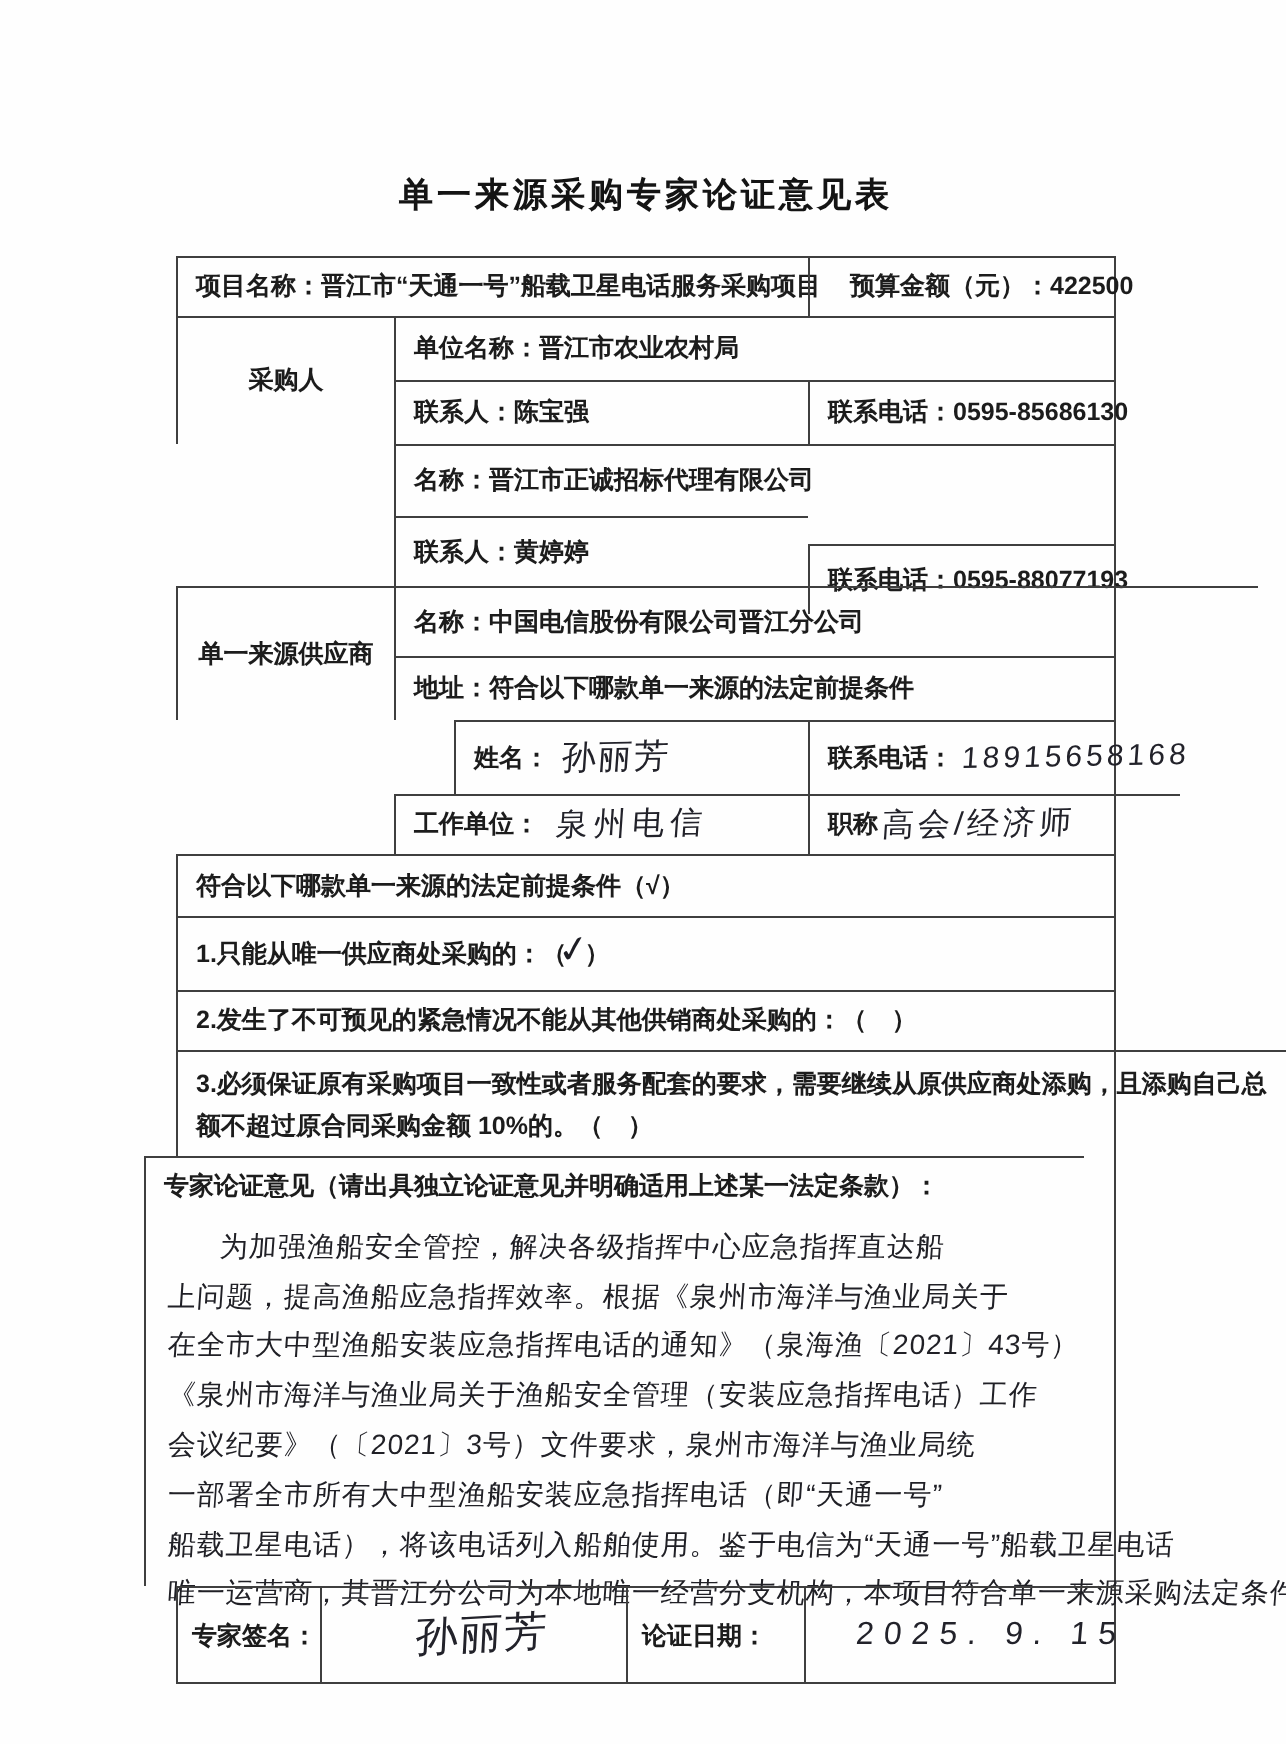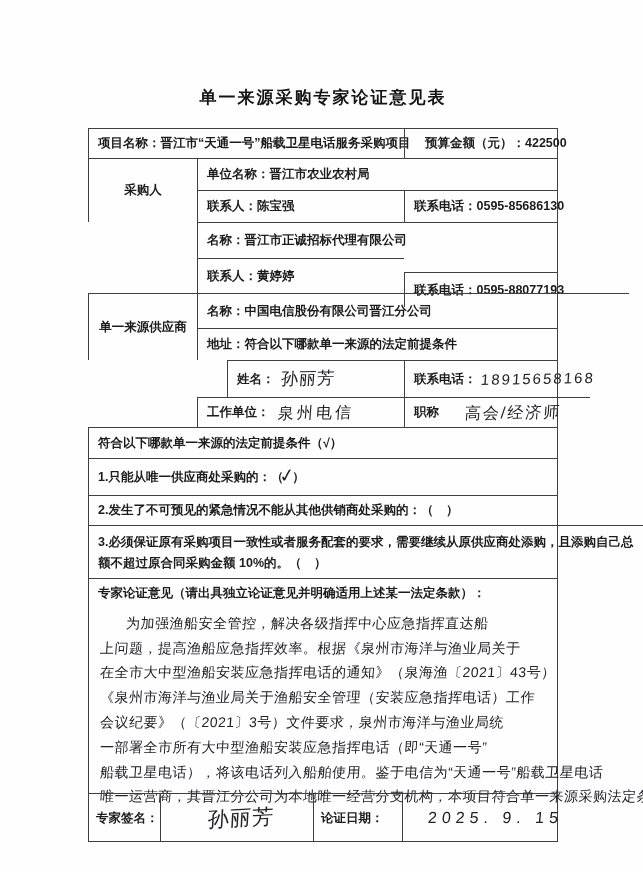--- a/index.html
+++ b/index.html
@@ -64,27 +64,27 @@
   .r3c  { left: 404px; top: 258px; width: 154px; height: 35px; margin-top: 14px; }
 
   .r4l  { left: 88px;  top: 293px; width: 109px; height: 67px; }
   .r4a  { left: 197px; top: 293px; width: 432px; height: 35px; }
   .r4b  { left: 197px; top: 328px; width: 361px; height: 32px; }
 
   .r5l  { left: 88px;  top: 360px; width: 109px; height: 67px; }
   .r5a  { left: 197px; top: 360px; width: 207px; height: 37px; margin-left: 30px; }
   .r5b  { left: 404px; top: 360px; width: 154px; height: 37px; }
   .r5c  { left: 197px; top: 397px; width: 207px; height: 30px; }
-  .r5d  { left: 404px; top: 397px; width: 186px; height: 30px; gap: 24px; }
+  .r5d  { left: 404px; top: 397px; width: 186px; height: 30px; }
 
   .r6   { left: 88px;  top: 427px; width: 470px; height: 31px; }
   .r7   { left: 88px;  top: 458px; width: 470px; height: 37px; }
   .r8   { left: 88px;  top: 495px; width: 470px; height: 30px; }
   .r9   { left: 88px;  top: 525px; width: 565px; height: 53px; line-height: 1.65; }
-  .r10  { left: 88px;  top: 578px; width: 470px; height: 215px; overflow: visible; }
+  .r10  { left: 72px;  top: 578px; width: 470px; height: 215px; overflow: visible; }
 
   .r11a { left: 88px;  top: 793px; width: 72px;  height: 49px; }
   .r11b { left: 160px; top: 793px; width: 153px; height: 49px; }
   .r11c { left: 313px; top: 793px; width: 89px;  height: 49px; }
   .r11d { left: 402px; top: 793px; width: 156px; height: 49px; }
 
   .op-para {
     margin-top: 9px; padding: 0 2px;
     font-weight: 500; color: #202026;
   }

